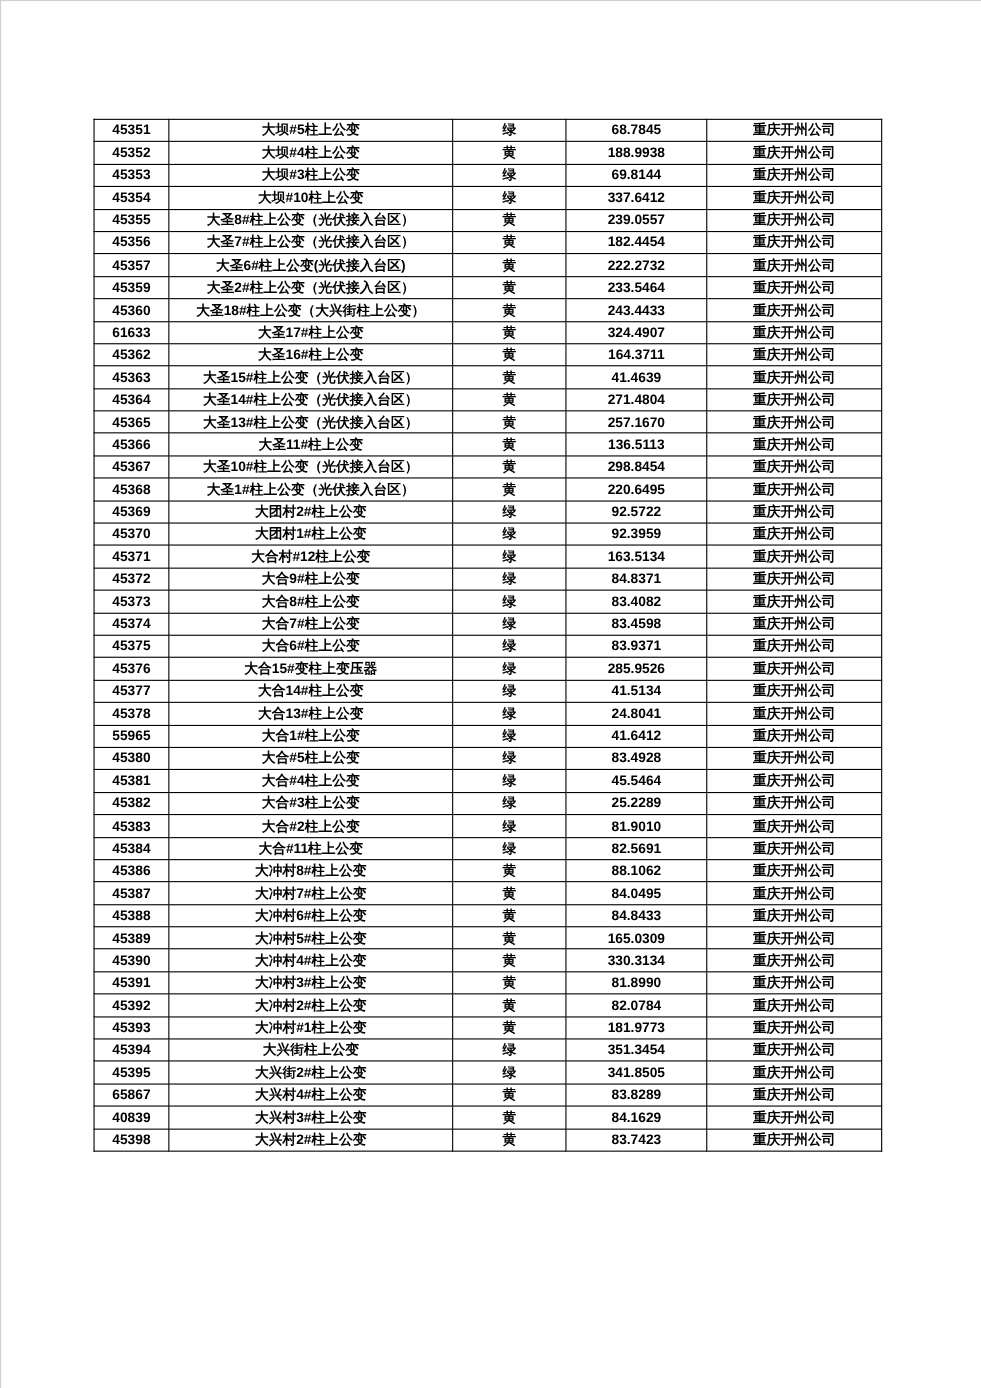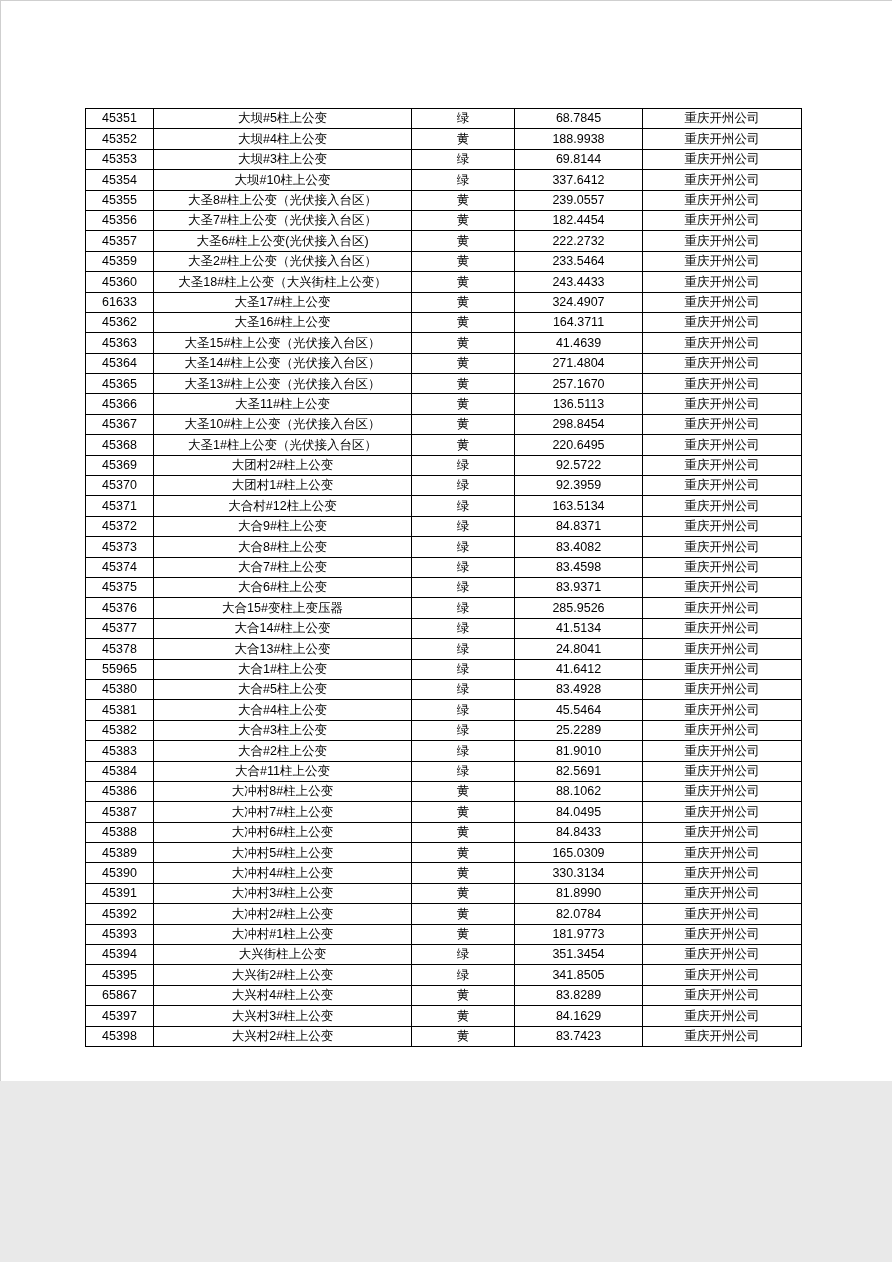--- a/index.html
+++ b/index.html
@@ -4,27 +4,28 @@
 <style>
   html, body {
     margin: 0;
     padding: 0;
     background: #e9e9e9;
     font-family: "Liberation Sans", "DejaVu Sans", sans-serif;
   }
   .page {
     position: relative;
     width: 892px;
-    height: 1081px;
+    height: 1262px;
     margin: 0 auto;
     background: #ffffff;
     border-left: 1px solid #cfcfcf;
     border-top: 1px solid #cfcfcf;
     overflow: hidden;
     box-sizing: border-box;
+    font-weight: bold;
   }
   .table-wrap {
     position: absolute;
     left: 84px;
     top: 107px;
     width: 716px;
   }
   table.data-table {
     border-collapse: collapse;
     width: 716px;
@@ -358,21 +359,21 @@
             <td class="col-company">重庆开州公司</td>
           </tr>
           <tr>
             <td class="col-id">65867</td>
             <td class="col-name">大兴村4#柱上公变</td>
             <td class="col-status">黄</td>
             <td class="col-value">83.8289</td>
             <td class="col-company">重庆开州公司</td>
           </tr>
           <tr>
-            <td class="col-id">45397</td>
+            <td class="col-id">40839</td>
             <td class="col-name">大兴村3#柱上公变</td>
             <td class="col-status">黄</td>
             <td class="col-value">84.1629</td>
             <td class="col-company">重庆开州公司</td>
           </tr>
           <tr>
             <td class="col-id">45398</td>
             <td class="col-name">大兴村2#柱上公变</td>
             <td class="col-status">黄</td>
             <td class="col-value">83.7423</td>

